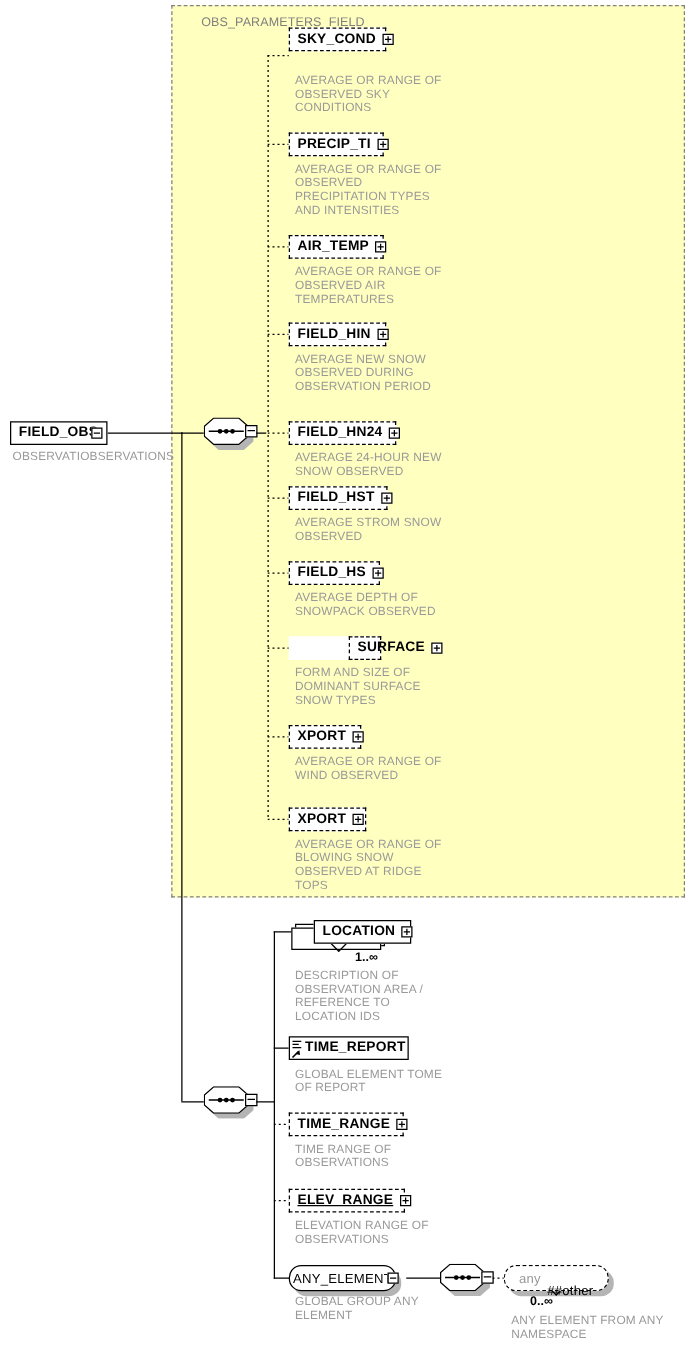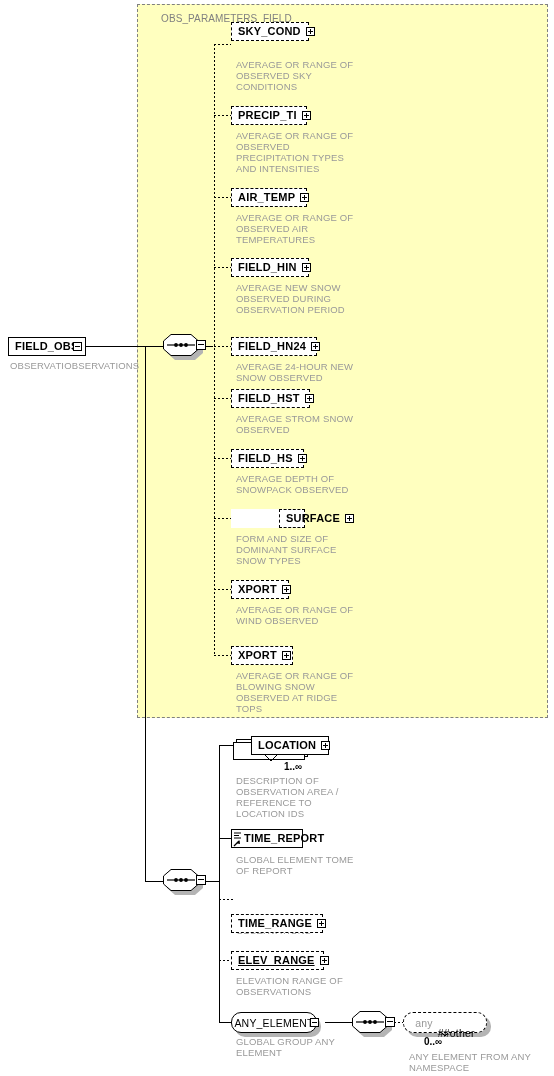--- a/index.html
+++ b/index.html
@@ -403,38 +403,38 @@
   <svg class="abs" style="left:264px; top:754px; width:14px; height:8px;">
     <polyline points="1,1 7,7 13,1" fill="none" stroke="#000000" stroke-width="1"></polyline>
   </svg>
   <div class="occurs" style="left:284px; top:761px;">1..∞</div>
   <div class="doc" style="left:236px; top:775px; width:160px;">DESCRIPTION OF
 OBSERVATION AREA /
 REFERENCE TO
 LOCATION IDS</div>
 
   <div class="ln h" style="left:219px; top:838px; width:13px;"></div>
-  <div class="node required" style="left:231px; top:829px; width:72px;">
+  <div class="node required" style="left:231px; top:829px; width:96px;">
     <div class="shadow"></div>
     <div class="node-inner" style="padding-left:12px;">
       <svg class="globref" viewBox="0 0 9 17">
         <line x1="1" y1="2" x2="8" y2="2" stroke="#000000" stroke-width="1"></line>
         <line x1="1" y1="4.5" x2="6" y2="4.5" stroke="#000000" stroke-width="1"></line>
         <line x1="1" y1="7" x2="8" y2="7" stroke="#000000" stroke-width="1"></line>
         <line x1="1" y1="15" x2="6" y2="10" stroke="#000000" stroke-width="1.3"></line>
         <polygon points="6.5,9.2 7,13 3.3,12.2" fill="#000000"></polygon>
       </svg>
       <span class="node-label">TIME_REPORT</span>
     </div>
   </div>
   <div class="doc" style="left:236px; top:854px; width:170px;">GLOBAL ELEMENT TOME
 OF REPORT</div>
 
   <div class="dln h" style="left:219px; top:899px; width:14px;"></div>
-  <div class="node optional" style="left:231px; top:890px; width:92px;margin-top:24px;">
+  <div class="node optional" style="left:231px; top:890px; width:92px;">
     <div class="shadow"></div>
     <div class="node-inner">
       <span class="node-label">TIME_RANGE</span>
       <span class="toggle plus"></span>
     </div>
   </div>
   <div class="doc" style="left:236px; top:914px; width:160px;">TIME RANGE OF
 OBSERVATIONS</div>
 
   <div class="dln h" style="left:219px; top:960px; width:14px;"></div>

